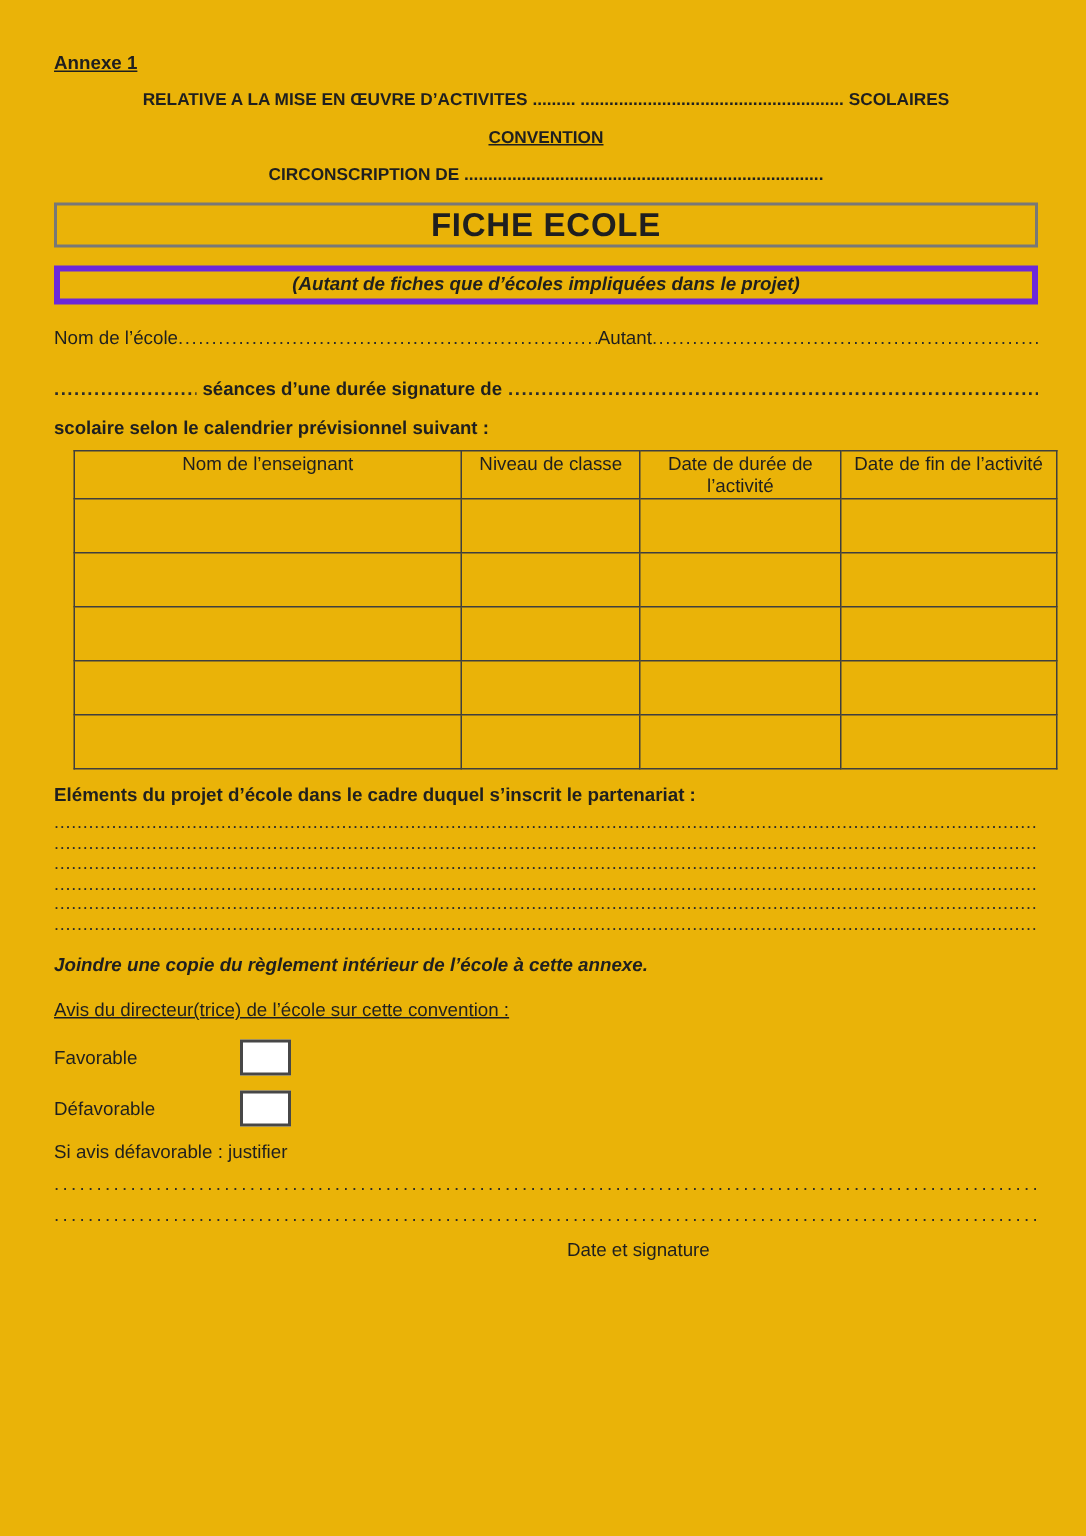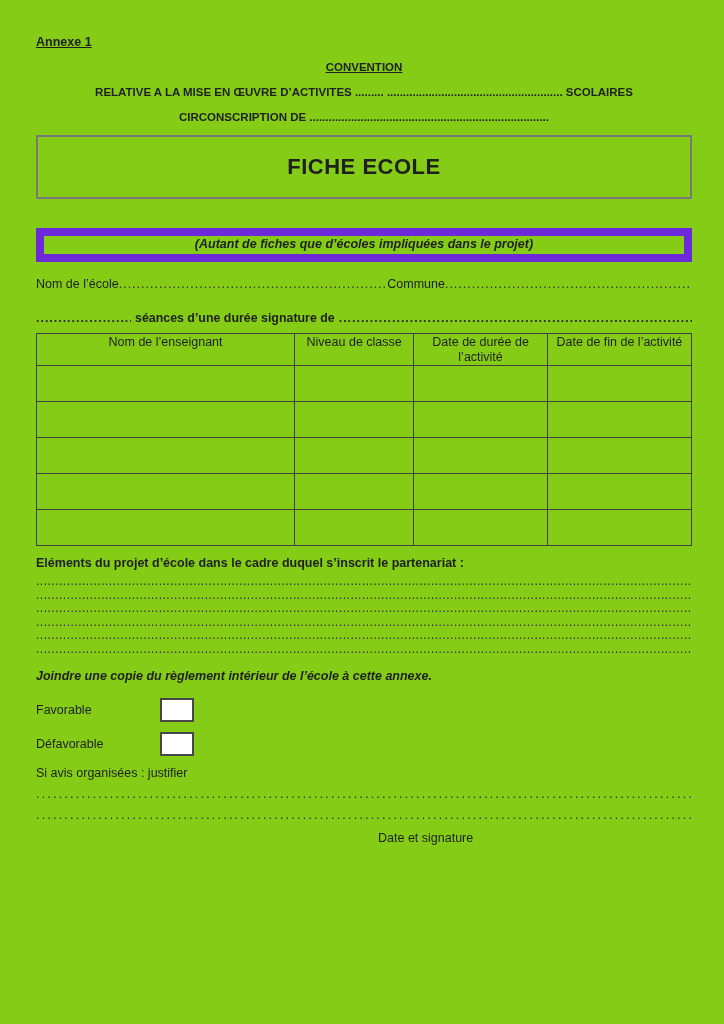--- a/index.html
+++ b/index.html
@@ -1,45 +1,45 @@
 <!DOCTYPE html>
 <html><head>
 <meta charset="utf-8">
 <style>
   html,body{margin:0;padding:0;background:#e8e8e8;}
   .page{
-    width:724px;height:1024px;background:#84cc16;box-sizing:border-box;
+    width:724px;height:1024px;background:#eab308;box-sizing:border-box;
     padding:35px 32px 0 36px;position:relative;margin:0 auto;
     font-family:"Liberation Sans",sans-serif;color:#1f1f1f;
   }
   
   .annexe{font-size:12.5px;font-weight:bold;text-decoration:underline;line-height:15px;margin:0 0 10px 0;}
   .cline{font-size:11.5px;font-weight:bold;text-align:center;white-space:nowrap;line-height:15px;margin:0 0 10px 0;overflow:hidden;}
   .cline.u{text-decoration:underline;}
   .cline.last{margin-bottom:5px;}
   .circulaire{font-family:"Liberation Serif",serif;font-size:12.5px;line-height:16px;text-align:center;white-space:nowrap;overflow:hidden;margin:0 0 20px 0;}
   .circulaire .it{font-style:italic;}
   
-  .fiche-box{border:2px solid #787878;text-align:center;font-size:22px;font-weight:bold;line-height:24px;padding:18px 0;margin:0 0 29px 0;letter-spacing:0.5px;}
-  .note-box{border:8px solid #6d28d9;text-align:center;font-size:12.5px;font-weight:bold;font-style:italic;line-height:15px;padding:1px 0 2px 0;margin:0 0 14px 0;}
+  .fiche-box{border:2px solid #787878;text-align:center;font-size:22px;font-weight:bold;line-height:24px;padding:1px 0;margin:0 0 12px 0;letter-spacing:0.5px;}
+  .note-box{border:4px solid #6d28d9;text-align:center;font-size:12.5px;font-weight:bold;font-style:italic;line-height:15px;padding:1px 0 2px 0;margin:0 0 14px 0;}
   
   .fieldline{display:flex;align-items:baseline;font-size:12.5px;line-height:16px;margin:0 0 13px 0;}
   .fieldline .lbl{flex:none;}
   .dotfill{overflow:hidden;white-space:nowrap;letter-spacing:1px;color:#2b2b2b;min-width:15px;}
   .f1{flex:250 1 0;}
   .f2{flex:230 1 0;}
   
   .seances{font-size:12.4px;font-weight:bold;line-height:26px;margin:0 0 2px 0;}
   .seances-l1{display:flex;align-items:baseline;white-space:nowrap;overflow:hidden;}
   .sd1{flex:0 1 95px;}
   .sd2{flex:1 1 105px;}
   .seances .txt{flex:none;padding:0 4px;}
   .seances .txt.endtxt{padding-right:0;}
   
-  table.sched{width:100%;border-collapse:collapse;table-layout:fixed;margin:0 0 10px 0;}
+  table.sched{width:100%;border-collapse:collapse;table-layout:fixed;margin:0 0 10px 13px;}
   table.sched th,table.sched td{border:1px solid #3f3f3f;}
   table.sched th{font-weight:normal;font-size:12.5px;line-height:15px;vertical-align:top;padding:1px 2px 0 2px;text-align:center;}
   table.sched td{height:33px;}
   
   .elements-title{font-size:12.5px;font-weight:bold;line-height:15px;margin:0 0 4px 0;}
   .elements-block{margin:0 0 12px 0;}
   .dotline{font-size:12px;line-height:13.5px;letter-spacing:0.5px;white-space:nowrap;overflow:hidden;color:#2b2b2b;}
   
   .joindre{font-size:12.5px;font-style:italic;line-height:16px;margin:0 0 14px 0;font-weight:bold;}
   .avis{font-size:12.5px;text-decoration:underline;line-height:16px;margin:0 0 12px 0;}
@@ -49,40 +49,41 @@
   .justify-label{font-size:12.5px;line-height:15px;margin:9px 0 3px 0;}
   .dotline-sparse{font-size:12.5px;line-height:21px;letter-spacing:2.2px;white-space:nowrap;overflow:hidden;color:#2b2b2b;}
   .datesig{font-size:12.5px;line-height:16px;margin:4px 0 0 342px;}
 </style>
 </head>
 <body>
 
 <div class="page">
 
   <div class="annexe">Annexe 1</div>
+  <div class="cline">RELATIVE A LA MISE EN ŒUVRE D’ACTIVITES ......... ....................................................... SCOLAIRES</div>
   <div class="cline u">CONVENTION</div>
-  <div class="cline">RELATIVE A LA MISE EN ŒUVRE D’ACTIVITES ......... ....................................................... SCOLAIRES</div>
   <div class="cline">CIRCONSCRIPTION DE ...........................................................................</div>
 
   <div class="fiche-box">FICHE ECOLE</div>
   <div class="note-box">(Autant de fiches que d’écoles impliquées dans le projet)</div>
 
   <div class="fieldline">
     <span class="lbl">Nom de l’école</span>
     <span class="dotfill f1">.........................................................................................................................................................................................................................</span>
-    <span class="lbl">Commune</span>
+    <span class="lbl">Autant</span>
     <span class="dotfill f2">.........................................................................................................................................................................................................................</span>
   </div>
 
   <div class="seances">
     <div class="seances-l1">
       <span class="dotfill sd1">.........................................................................................................................................................................................................................</span>
       <span class="txt">séances d’une durée signature de</span>
       <span class="dotfill sd2">.........................................................................................................................................................................................................................</span>
     </div>
+    <div>scolaire selon le calendrier prévisionnel suivant :</div>
   </div>
 
   <table class="sched" id="schedule-table">
     <colgroup>
       <col style="width:39.4%">
         <col style="width:18.2%">
         <col style="width:20.4%">
         <col style="width:22%">
     </colgroup>
     <thead id="schedule-head">
@@ -131,31 +132,32 @@
   <div class="elements-block" id="elements-lines">
       <div class="dotline">.........................................................................................................................................................................................................................</div>
       <div class="dotline">.........................................................................................................................................................................................................................</div>
       <div class="dotline">.........................................................................................................................................................................................................................</div>
       <div class="dotline">.........................................................................................................................................................................................................................</div>
       <div class="dotline">.........................................................................................................................................................................................................................</div>
       <div class="dotline">.........................................................................................................................................................................................................................</div>
     </div>
 
   <div class="joindre">Joindre une copie du règlement intérieur de l’école à cette annexe.</div>
+  <div class="avis">Avis du directeur(trice) de l’école sur cette convention :</div>
 
   <div class="chkrow">
     <span class="lbl">Favorable</span>
     <span class="checkbox"></span>
   </div>
   <div class="chkrow">
     <span class="lbl">Défavorable</span>
     <span class="checkbox"></span>
   </div>
 
-  <div class="justify-label">Si avis organisées : justifier</div>
+  <div class="justify-label">Si avis défavorable : justifier</div>
   <div id="justify-lines">
       <div class="dotline-sparse">.........................................................................................................................................................................................................................</div>
       <div class="dotline-sparse">.........................................................................................................................................................................................................................</div>
     </div>
 
   <div class="datesig">Date et signature</div>
 
 </div>
 
 </body></html>

